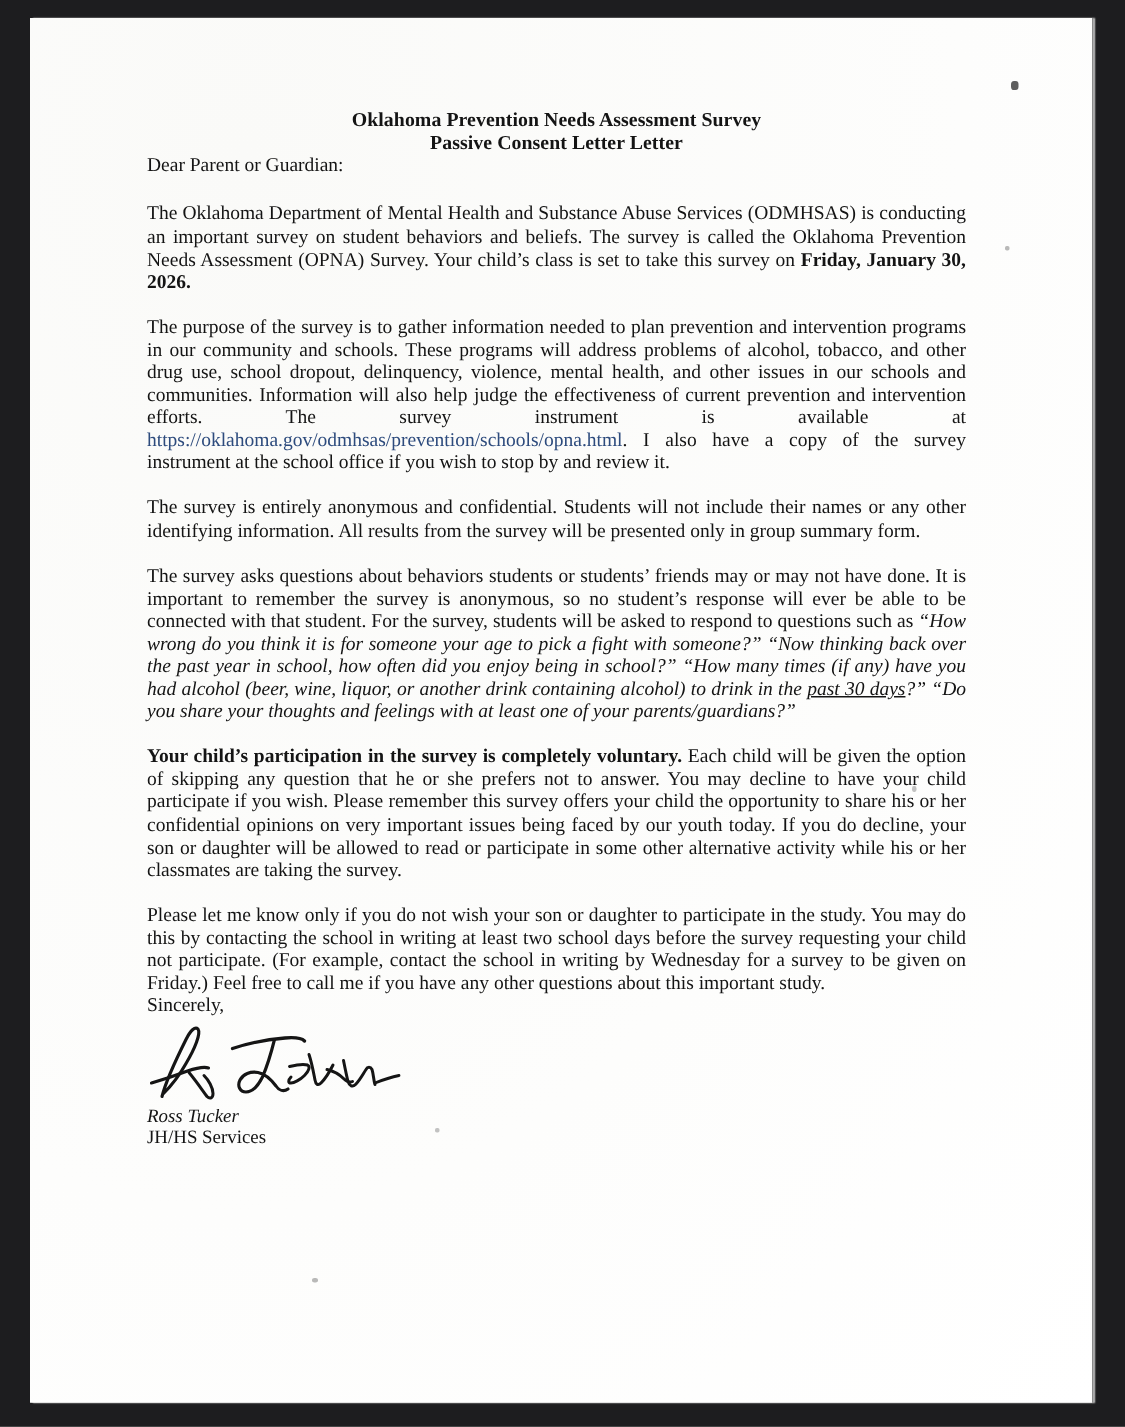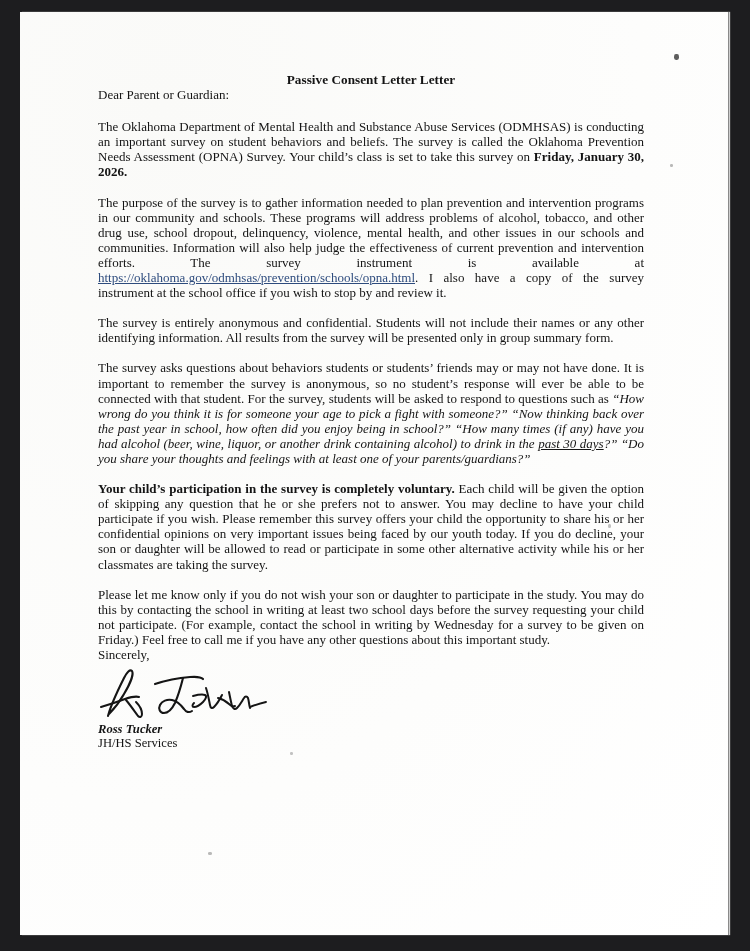--- a/index.html
+++ b/index.html
@@ -80,40 +80,38 @@
     hyphens: none;
   }
   p.body-para.first { margin-top: 17px; }
 
   b, .b { font-weight: bold; }
   i, .i { font-style: italic; }
   .u { text-decoration: underline; }
 
   a.doc-link, .doc-link {
     color: #2d4b7d;
-    text-decoration: underline;
   }
 
   .closing {
     font-size: 13px;
     line-height: 15px;
   }
 
   #signature-wrap {
     margin-top: 4px;
     height: 56px;
     width: 180px;
   }
   #signature-wrap svg { display: block; }
 
   .sig-name {
     font-size: 12.6px;
     line-height: 14px;
     font-style: italic;
-    font-weight: bold;
   }
   .sig-title {
     font-size: 12.6px;
     line-height: 14px;
   }
 
   
   .speck {
     position: absolute;
     background: #3a3a3a;
@@ -136,20 +134,21 @@
 
     <span class="speck" id="speck-top-right"></span>
     <span class="speck" id="speck-mid-right"></span>
     <span class="speck" id="speck-para"></span>
     <span class="speck" id="speck-sig"></span>
     <span class="speck" id="speck-vol"></span>
 
     <div id="content">
 
       <div class="doc-title">
+        <span>Oklahoma Prevention Needs Assessment Survey</span>
         <span class="line2">Passive Consent Letter Letter</span>
       </div>
 
 
       <div class="salutation">Dear Parent or Guardian:</div>
 
       <p class="body-para first"><span>The Oklahoma Department of Mental Health and Substance Abuse Services (ODMHSAS) is conducting an important survey on student behaviors and beliefs. The survey is called the Oklahoma Prevention Needs Assessment (OPNA) Survey. Your child’s class is set to take this survey on </span><b>Friday, January 30, 2026.</b></p>
 
       <p class="body-para"><span>The purpose of the survey is to gather information needed to plan prevention and intervention programs in our community and schools. These programs will address problems of alcohol, tobacco, and other drug use, school dropout, delinquency, violence, mental health, and other issues in our schools and communities. Information will also help judge the effectiveness of current prevention and intervention efforts. The survey instrument is available at  </span><span class="doc-link">https://oklahoma.gov/odmhsas/prevention/schools/opna.html</span><span>. I also have a copy of the survey instrument at the school office if you wish to stop by and review it.</span></p>
 

